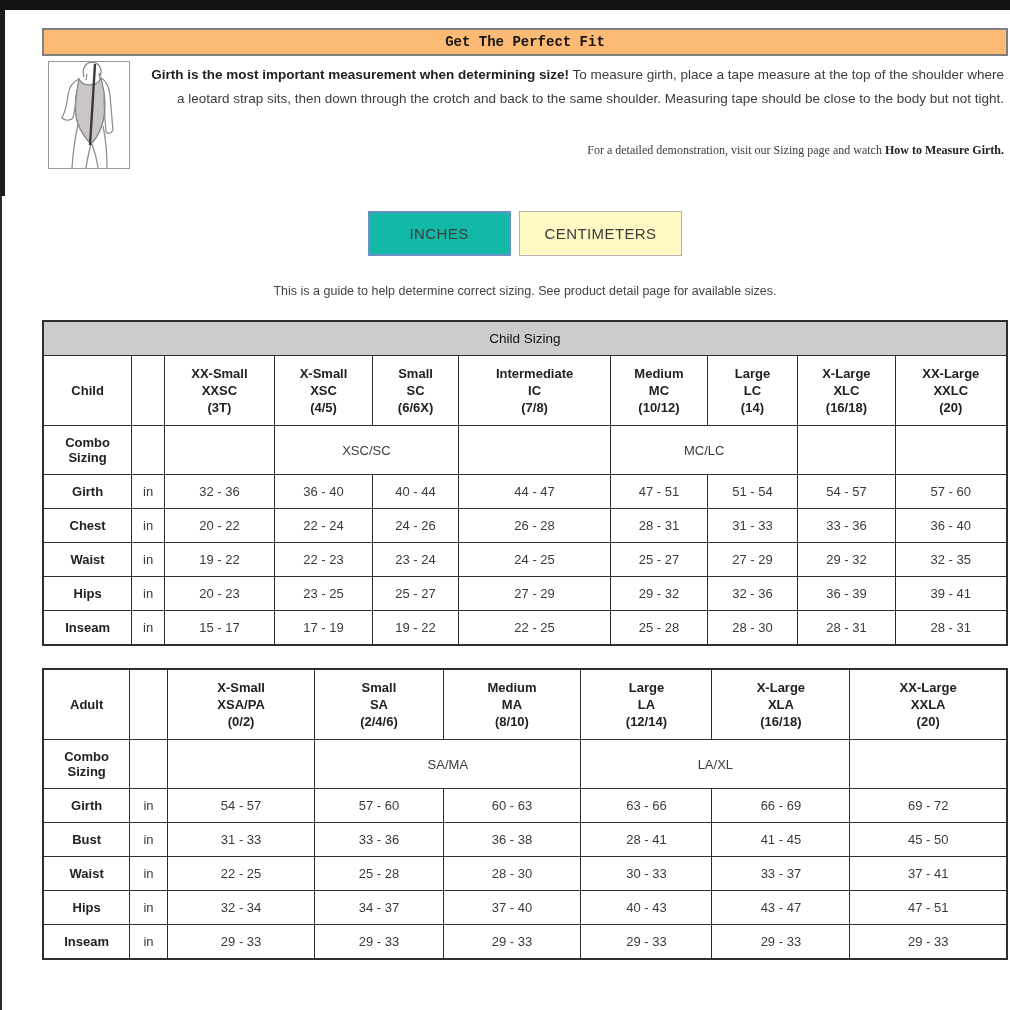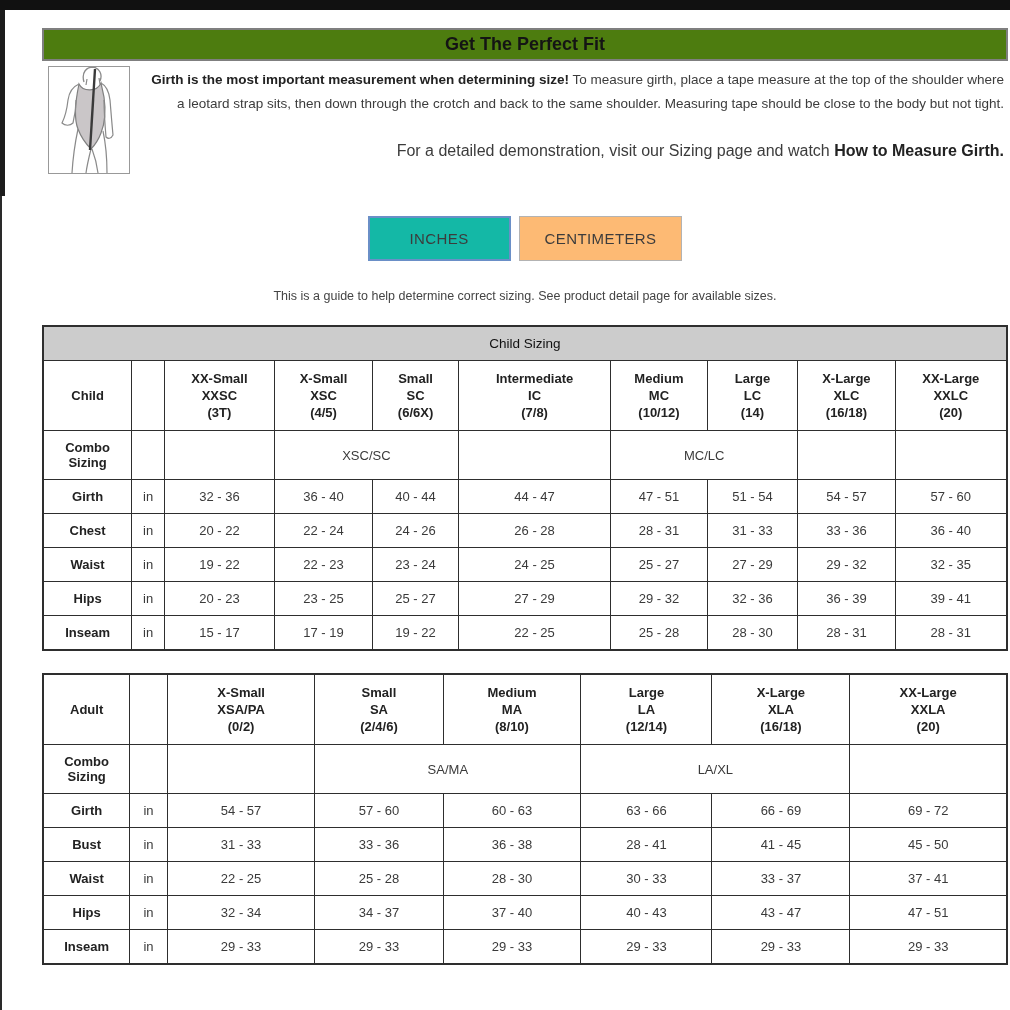--- a/index.html
+++ b/index.html
@@ -7,44 +7,45 @@
     width:1010px;height:1010px;position:relative;overflow:hidden;
     background:#ffffff;font-family:"Liberation Sans",sans-serif;color:#3b3b3b;
   }
   .top-border{position:absolute;top:0;left:0;width:1010px;height:10px;background:#111111;}
   .left-border-thick{position:absolute;top:10px;left:0;width:5px;height:186px;background:#1c1c1c;}
   .left-border-thin{position:absolute;top:196px;left:0;width:2px;height:814px;background:#2a2a2a;}
 
   .content{position:absolute;left:42px;top:28px;width:966px;}
 
   .title-bar{
-    background:#4d7c0f;border:2px solid #7f7f7f;
-    text-align:center;font-weight:bold;font-size:18px;color:#141414;
+    background:#fdba74;border:2px solid #7f7f7f;
+    text-align:center;font-weight:bold;font-size:14px;color:#141414;
     padding:4px 0;
+    font-family:Liberation Mono, monospace;
   }
 
   .intro-row{display:flex;margin-top:5px;}
   .figure-box{
     width:80px;height:106px;border:1px solid #999999;background:#ffffff;
     margin-left:6px;flex:none;
   }
   .intro-text{
     flex:1;text-align:right;font-size:13.5px;line-height:1.8;color:#3c3c3c;
     padding:2px 4px 0 10px;
   }
   .intro-text b{color:#222222;}
-  .demo-line{margin-top:20px;font-size:16px;}
+  .demo-line{margin-top:28px;font-size:12px;font-family:Liberation Serif, serif;}
 
   .unit-buttons{text-align:center;margin-top:42px;}
   .btn{
     display:inline-block;font-size:15px;color:#3c3c3c;letter-spacing:0.4px;
     cursor:pointer;vertical-align:middle;
   }
   .btn-inches{background:#14b8a6;border:2px solid #6a8fc7;padding:12px 40px;}
-  .btn-cm{background:#fdba74;border:1px solid #b3b3b3;padding:13px 25px;margin-left:8px;}
+  .btn-cm{background:#fef9c3;border:1px solid #b3b3b3;padding:13px 25px;margin-left:8px;}
 
   .note-line{text-align:center;font-size:12.5px;color:#444444;margin-top:28px;}
 
   table.size-table{
     border-collapse:collapse;table-layout:fixed;width:100%;
     font-size:13px;color:#3a3a3a;margin-top:22px;
     border:2px solid #2e2e2e;
   }
   table.size-table td{
     border:1px solid #2e2e2e;text-align:center;vertical-align:middle;

